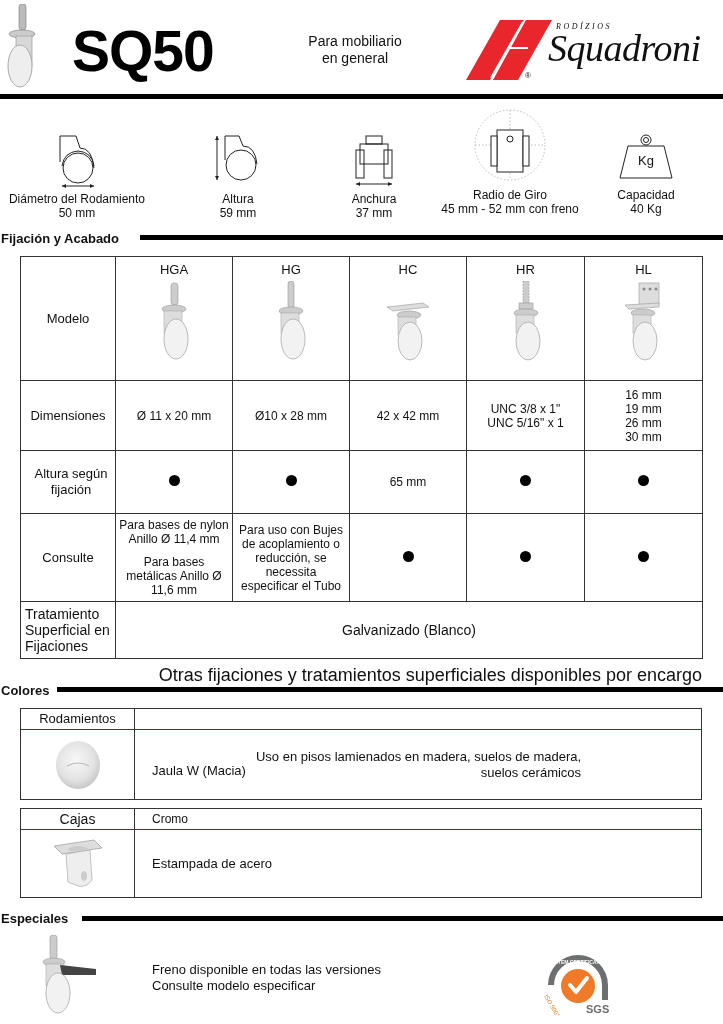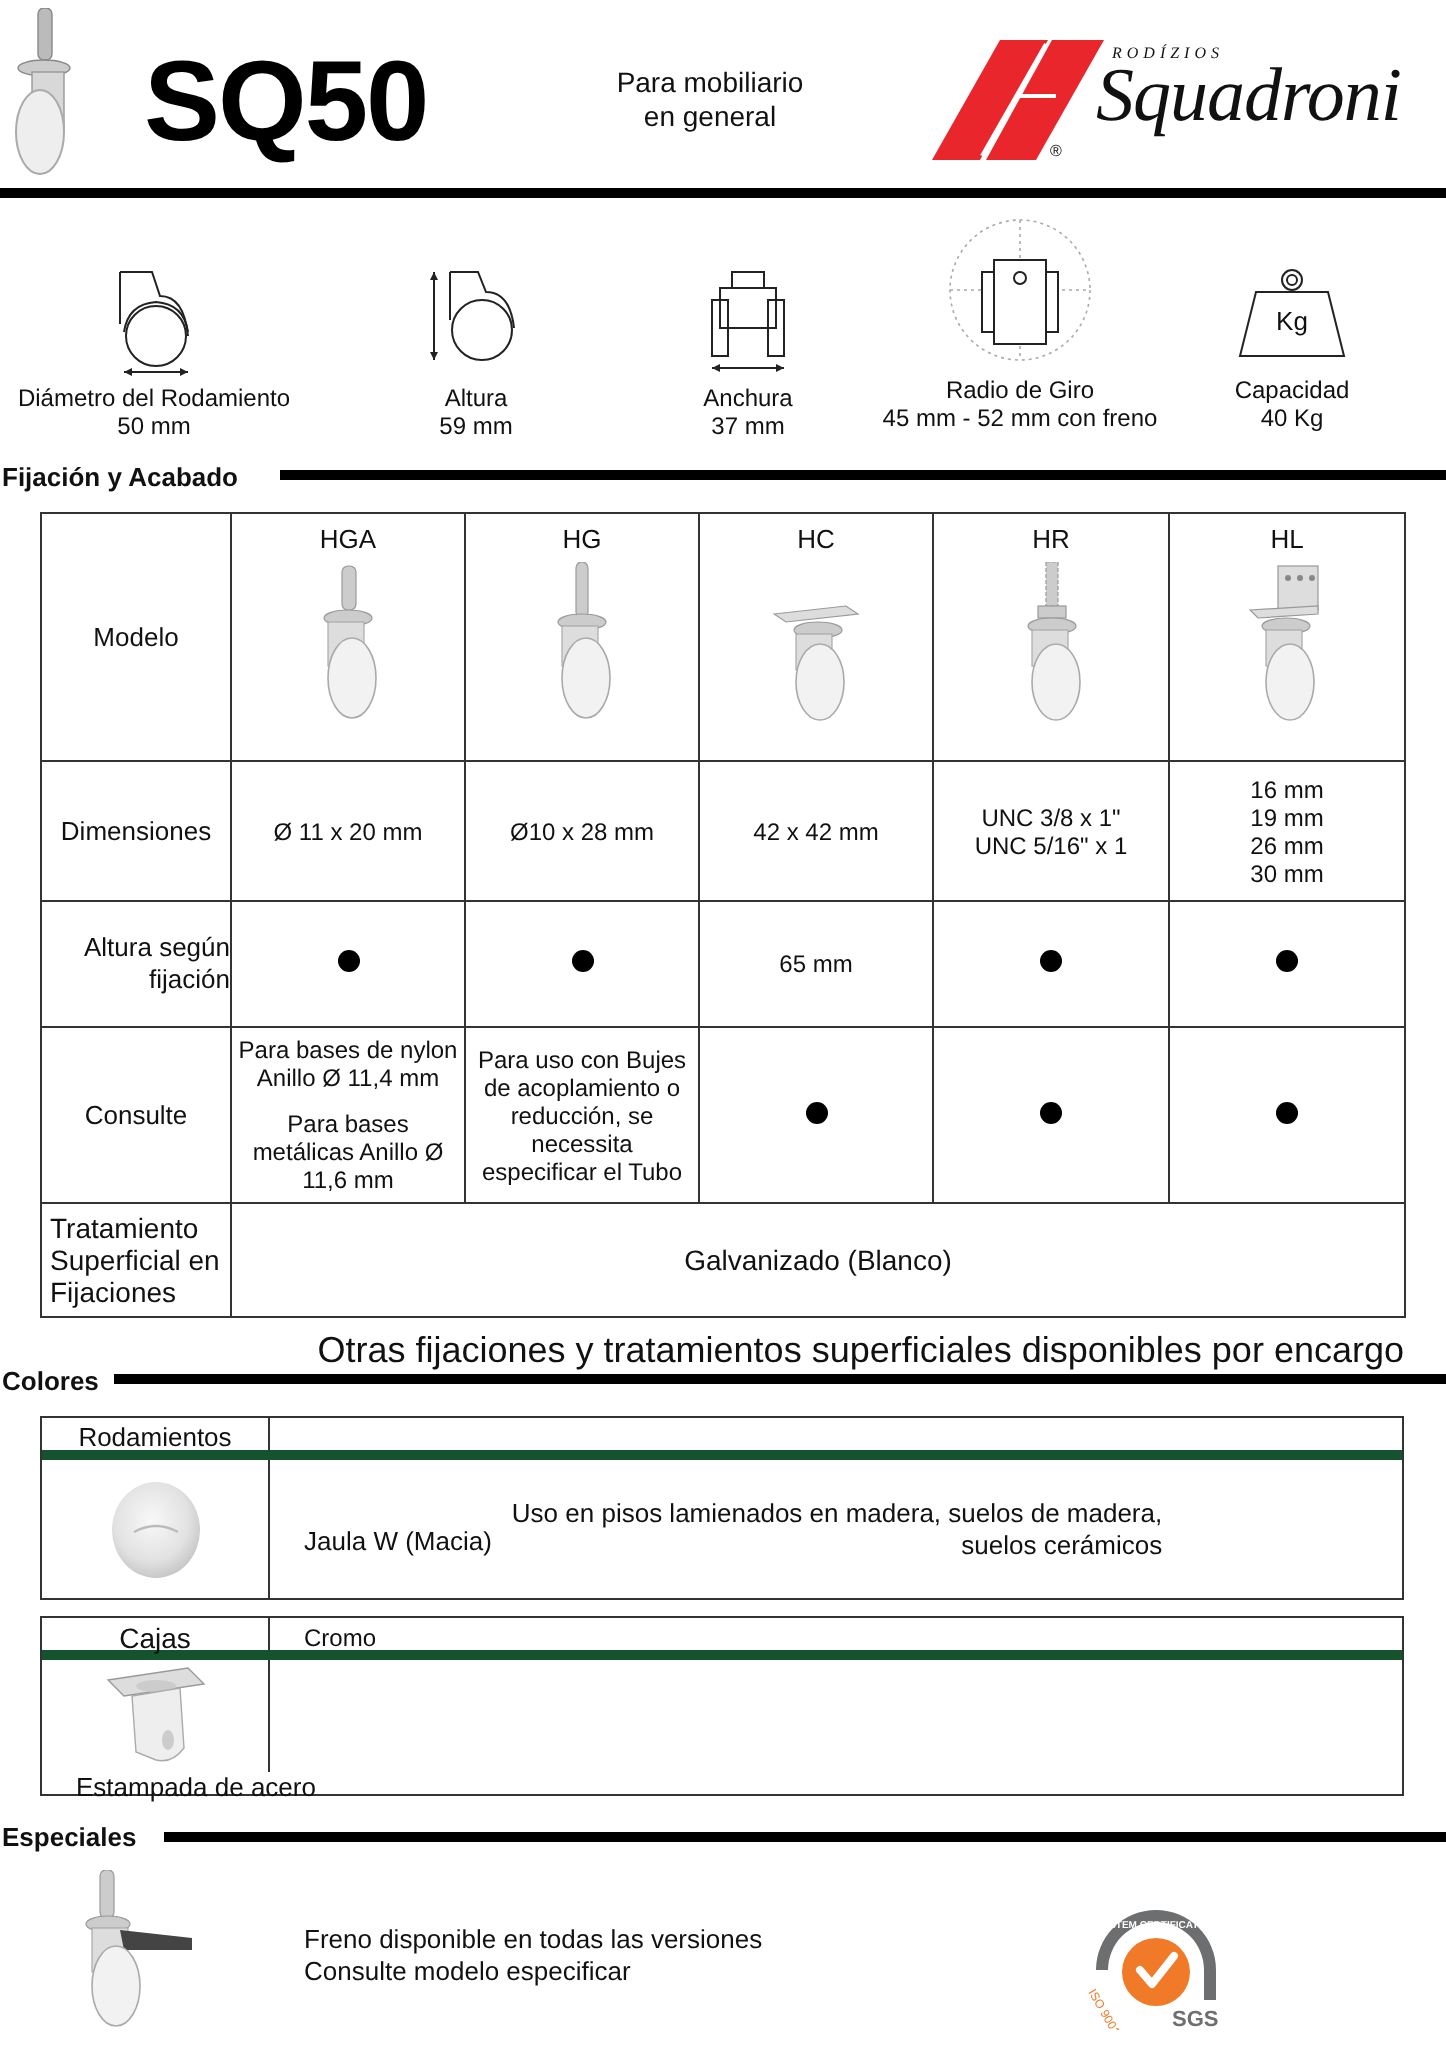--- a/index.html
+++ b/index.html
@@ -30,21 +30,21 @@
   table.main td { border: 1px solid #333; text-align: center; vertical-align: middle; font-size: 12px; line-height: 14px; }
   table.main td.rowh { font-size: 13px; line-height: 16px; }
   .dot { display: inline-block; width: 11px; height: 11px; border-radius: 50%; background: #000; }
   .detail-text { text-align: left; padding: 4px 3px; font-size: 12px; line-height: 13px; }
   .model-name { display: block; font-size: 13px; margin-bottom: 4px; text-align: center; }
 
   .note { right: 21px; top: 665px; font-size: 18px; margin-left: 11px; }
 
   
   .cbox { position: absolute; left: 20px; width: 682px; border: 1px solid #333; }
-  .cbox .head { display: flex; border-bottom: 5px solid #14532d; height: 21px; }
+  .cbox .head { display: flex; border-bottom: 1px solid #14532d; height: 21px; }
   .cbox .head .l { width: 114px; border-right: 1px solid #333; text-align: center; font-size: 13px; line-height: 20px; }
   .cbox .head .r { flex: 1; font-size: 12px; line-height: 20px; padding-left: 17px; }
   .cbox .body { display: flex; }
   .cbox .body .l { width: 114px; border-right: 1px solid #333; display: flex; align-items: center; justify-content: center; }
   .cbox .body .r { flex: 1; display: flex; align-items: center; padding-left: 17px; font-size: 13px; }
 
   .esp-text { left: 152px; top: 962px; font-size: 13px; line-height: 16px; }
 </style>
 </head>
 <body>
@@ -222,21 +222,21 @@
       <div>UNC 5/16" x 1</div>
     </td>
     <td>
       <div>16 mm</div>
       <div>19 mm</div>
       <div>26 mm</div>
       <div>30 mm</div>
     </td>
   </tr>
   <tr style="height:63px">
-    <td class="rowh" style="text-align:right;padding-left:6px;">Altura según fijación</td>
+    <td class="rowh" style="text-align:center;padding-left:6px;">Altura según fijación</td>
     <td><span class="dot"></span></td>
     <td><span class="dot"></span></td>
     <td>65 mm</td>
     <td><span class="dot"></span></td>
     <td><span class="dot"></span></td>
   </tr>
   <tr style="height:82px">
     <td class="rowh">Consulte</td>
     <td class="detail-text">
       <div>Para bases de nylon Anillo Ø 11,4 mm</div>
@@ -287,21 +287,21 @@
       </span>
     </div>
   </div>
 </div>
 
 <div class="cbox" style="top:808px;height:90px;">
   <div class="head">
     <div class="l" style="font-size:14px;">Cajas</div>
     <div class="r">Cromo</div>
   </div>
-  <div class="body" style="height:67px;flex-direction:column;">
+  <div class="body" style="height:67px;">
     <div class="l">
       <svg width="56" height="56" viewBox="0 0 56 56">
         <polygon points="4,10 44,4 52,12 12,18" fill="#ddd" stroke="#999" stroke-width="0.7"></polygon>
         <ellipse cx="28" cy="13" rx="10" ry="3" fill="#ccc"></ellipse>
         <path d="M16,18 L40,14 L42,44 Q36,52 28,50 L18,46 Z" fill="#eee" stroke="#aaa" stroke-width="0.7"></path>
         <ellipse cx="34" cy="40" rx="3" ry="5" fill="#ccc"></ellipse>
       </svg>
     </div>
     <div class="r">Estampada de acero</div>
   </div>

